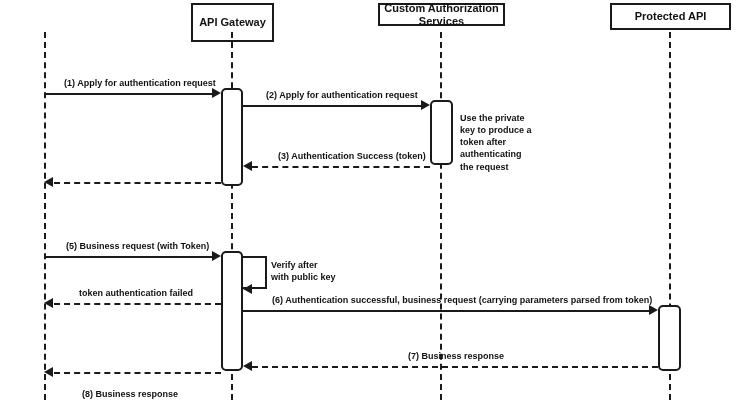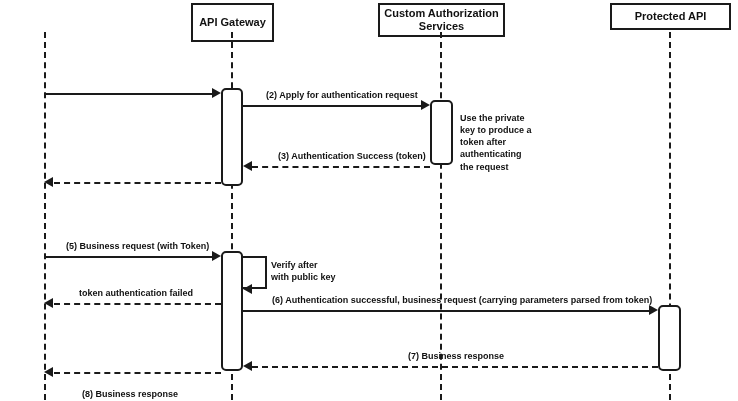--- a/index.html
+++ b/index.html
@@ -91,41 +91,42 @@
 </head>
 <body>
 
 <div id="diagram-root">
 
 
   <div class="participant-box" style="left:191px; top:3px; width:83px; height:39px;">
     <span>API Gateway</span>
   </div>
 
-  <div class="participant-box" style="left:378px; top:3px; width:127px; height:34px;">
+  <div class="participant-box" style="left:378px; top:3px; width:127px; height:23px;">
     <span>Custom Authorization Services</span>
   </div>
 
   <div class="participant-box" style="left:610px; top:3px; width:121px; height:27px;">
     <span>Protected API</span>
   </div>
 
   <div class="lifeline" style="left:44px; top:32px; height:368px;"></div>
   <div class="lifeline" style="left:231px; top:32px; height:368px;"></div>
   <div class="lifeline" style="left:440px; top:32px; height:368px;"></div>
   <div class="lifeline" style="left:669px; top:32px; height:368px;"></div>
 
   <div class="activation" style="left:221px; top:88px; width:22px; height:98px;"></div>
 
   <div class="activation" style="left:430px; top:100px; width:23px; height:65px;"></div>
 
   <div class="activation" style="left:221px; top:251px; width:22px; height:120px;"></div>
 
   <div class="activation" style="left:658px; top:305px; width:23px; height:66px;"></div>
 
+  <div class="msg-label" style="left:64px; top:79px;">(1) Apply for authentication request</div>
   <div class="msg-line" style="left:45px; top:93px; width:168px;"></div>
   <div class="arrow-head right" style="left:212px; top:88px;"></div>
 
   <div class="msg-label" style="left:266px; top:91px;">(2) Apply for authentication request</div>
   <div class="msg-line" style="left:243px; top:105px; width:179px;"></div>
   <div class="arrow-head right" style="left:421px; top:100px;"></div>
 
   <div class="note-text" style="left:460px; top:104px; width:80px;margin-top:8px;">
     <div>Use the private</div>
     <div>key to produce a</div>

